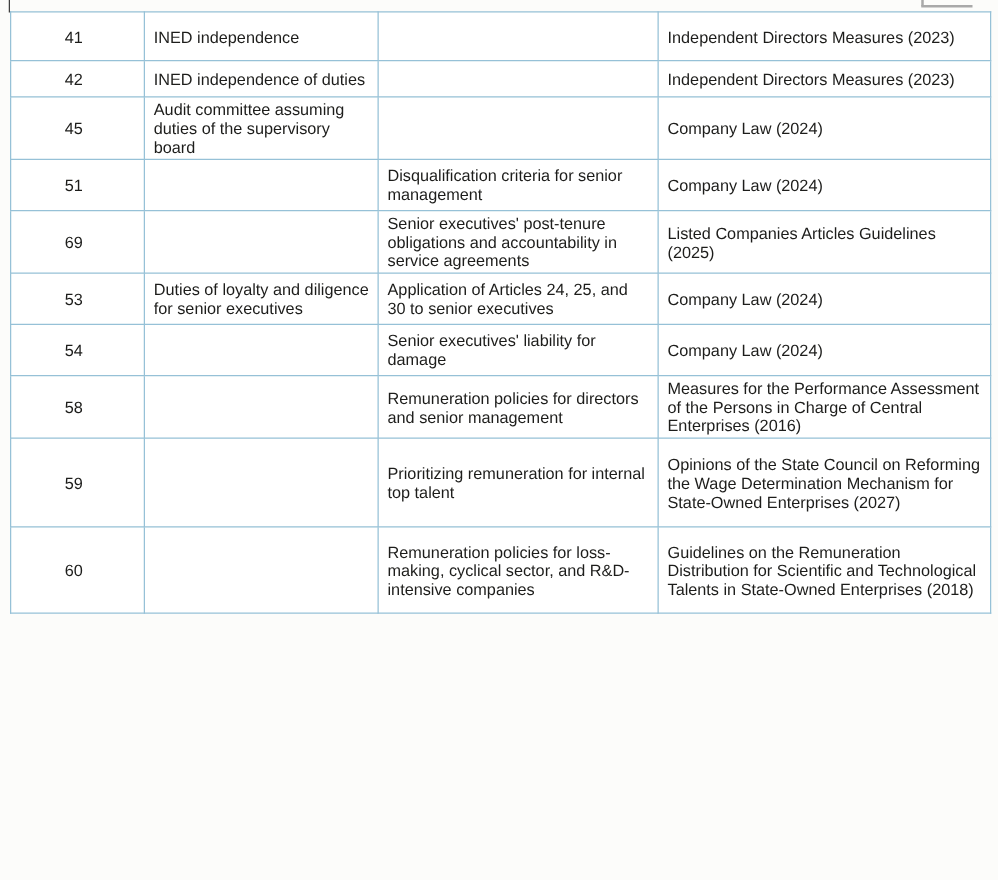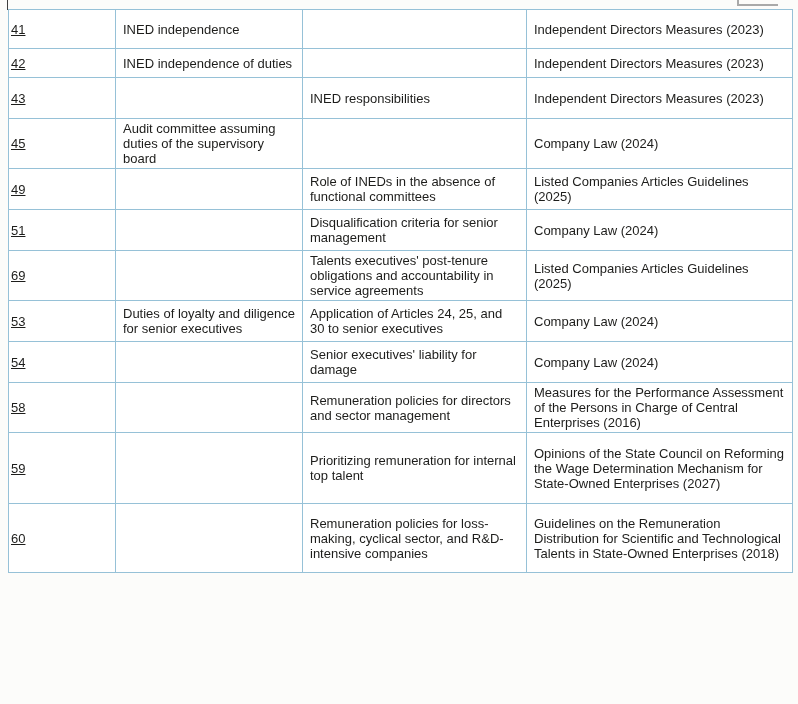--- a/index.html
+++ b/index.html
@@ -27,22 +27,22 @@
     border:1px solid var(--grid);
     background:var(--cell-bg);
     font-size:13px;
     line-height:15px;
     padding:2px 6px 2px 7px;
     vertical-align:middle;
     overflow:hidden;
     word-wrap:break-word;
   }
   .doc-table td.num{
-    text-align:left;
-    padding-left:2px;padding-right:8px;text-decoration:underline;
+    text-align:center;
+    padding-left:2px;padding-right:8px;
   }
   .frag{position:absolute;}
   .frag-dark-tick{left:7px;top:0;width:1px;height:10px;background:var(--frag-dark);}
   .frag-gray-v{left:737px;top:0;width:2px;height:5px;background:var(--frag-gray);}
   .frag-gray-h{left:737px;top:4px;width:41px;height:2px;background:var(--frag-gray);}
 </style>
 </head>
 <body>
 
 <div class="frag frag-dark-tick"></div>
@@ -62,66 +62,54 @@
         <td>INED independence</td>
         <td></td>
         <td>Independent Directors Measures (2023)</td>
       </tr>
       <tr style="height: 29px;">
         <td class="num">42</td>
         <td>INED independence of duties</td>
         <td></td>
         <td>Independent Directors Measures (2023)</td>
       </tr>
-      <tr style="height: 41px;">
-        <td class="num">43</td>
-        <td></td>
-        <td>INED responsibilities</td>
-        <td>Independent Directors Measures (2023)</td>
-      </tr>
       <tr style="height: 47px;">
         <td class="num">45</td>
         <td>Audit committee assuming duties of the supervisory board</td>
         <td></td>
         <td>Company Law (2024)</td>
-      </tr>
-      <tr style="height: 41px;">
-        <td class="num">49</td>
-        <td></td>
-        <td>Role of INEDs in the absence of functional committees</td>
-        <td>Listed Companies Articles Guidelines (2025)</td>
       </tr>
       <tr style="height: 41px;">
         <td class="num">51</td>
         <td></td>
         <td>Disqualification criteria for senior management</td>
         <td>Company Law (2024)</td>
       </tr>
       <tr style="height: 46px;">
         <td class="num">69</td>
         <td></td>
-        <td>Talents executives' post-tenure obligations and accountability in service agreements</td>
+        <td>Senior executives' post-tenure obligations and accountability in service agreements</td>
         <td>Listed Companies Articles Guidelines (2025)</td>
       </tr>
       <tr style="height: 41px;">
         <td class="num">53</td>
         <td>Duties of loyalty and diligence for senior executives</td>
         <td>Application of Articles 24, 25, and 30 to senior executives</td>
         <td>Company Law (2024)</td>
       </tr>
       <tr style="height: 41px;">
         <td class="num">54</td>
         <td></td>
         <td>Senior executives' liability for damage</td>
         <td>Company Law (2024)</td>
       </tr>
       <tr style="height: 47px;">
         <td class="num">58</td>
         <td></td>
-        <td>Remuneration policies for directors and sector management</td>
+        <td>Remuneration policies for directors and senior management</td>
         <td>Measures for the Performance Assessment of the Persons in Charge of Central Enterprises (2016)</td>
       </tr>
       <tr style="height: 71px;">
         <td class="num">59</td>
         <td></td>
         <td>Prioritizing remuneration for internal top talent</td>
         <td>Opinions of the State Council on Reforming the Wage Determination Mechanism for State-Owned Enterprises (2027)</td>
       </tr>
       <tr style="height: 69px;">
         <td class="num">60</td>

